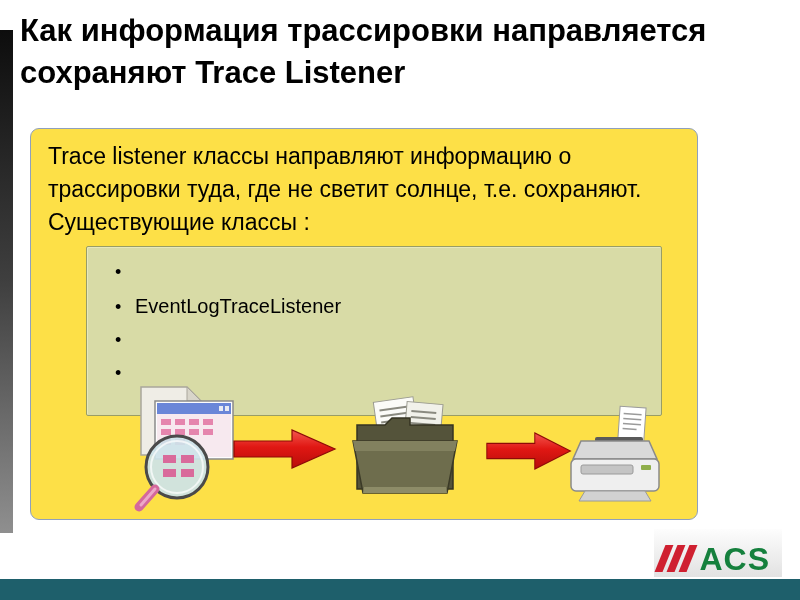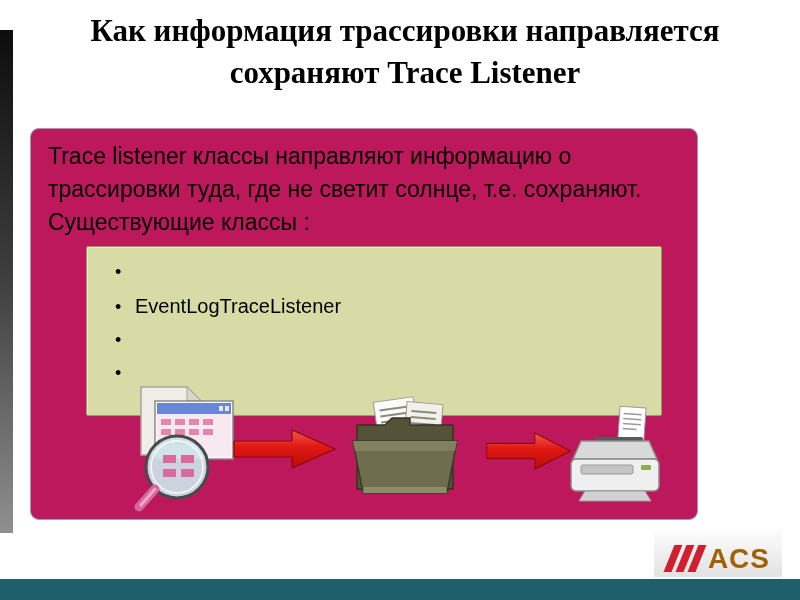--- a/index.html
+++ b/index.html
@@ -7,27 +7,27 @@
   body { font-family:"Liberation Sans", sans-serif; background:#fff; }
 
   .slide { position:relative; width:800px; height:600px; background:#fff; overflow:hidden; }
 
   .left-bar {
     position:absolute; left:0; top:30px; width:13px; height:503px;
     background:linear-gradient(180deg,#0d0d0d 0%,#3f3f3f 50%,#8f8f8f 100%);
   }
 
   .title {
-    position:absolute; top:10px; left:20px; width:770px; text-align:center;
-    font-size:31px; font-weight:bold; color:#000; line-height:42px;font-family:Liberation Serif, serif;
+    position:absolute; top:10px; left:20px; width:770px; text-align:left;
+    font-size:31px; font-weight:bold; color:#000; line-height:42px;
   }
 
   .panel {
     position:absolute; left:30px; top:128px; width:668px; height:392px;
-    background:#be185d; border:1px solid #8fa0bd; border-radius:9px;
+    background:#fde047; border:1px solid #8fa0bd; border-radius:9px;
   }
 
   .body-text {
     position:absolute; left:17px; top:11px; width:618px;
     font-size:23px; line-height:33px; color:#000;
   }
 
   .classes-box {
     position:absolute; left:55px; top:117px; width:576px; height:170px;
     background:#d8dba6; border:1px solid #989d66; border-radius:2px;
@@ -45,21 +45,21 @@
   .icon-window svg, .icon-folder svg, .icon-printer svg, .arrow-1 svg, .arrow-2 svg {
     width:100%; height:100%; display:block;
   }
 
   .logo-backdrop {
     position:absolute; right:18px; bottom:23px; width:128px; height:48px;
     background:linear-gradient(180deg,#fdfdfd,#e2e2e2);
   }
   .logo { position:absolute; right:30px; bottom:28px; display:flex; align-items:flex-end; }
   .stripe { width:8px; height:27px; background:#cf2030; transform:skewX(-22deg); margin-right:4px; }
-  .logo-text { font-size:28px; font-weight:bold; color:#a16207; line-height:26px; margin-left:3px; letter-spacing:1px; }
+  .logo-text { font-size:32px; font-weight:bold; color:#15803d; line-height:26px; margin-left:3px; letter-spacing:1px; }
 
   .footer-bar {
     position:absolute; left:0; bottom:0; width:800px; height:23px;
     background:#1e5f6b; border-top:2px solid #ffffff;
   }
 </style>
 </head>
 <body>
 
 <div class="slide">

